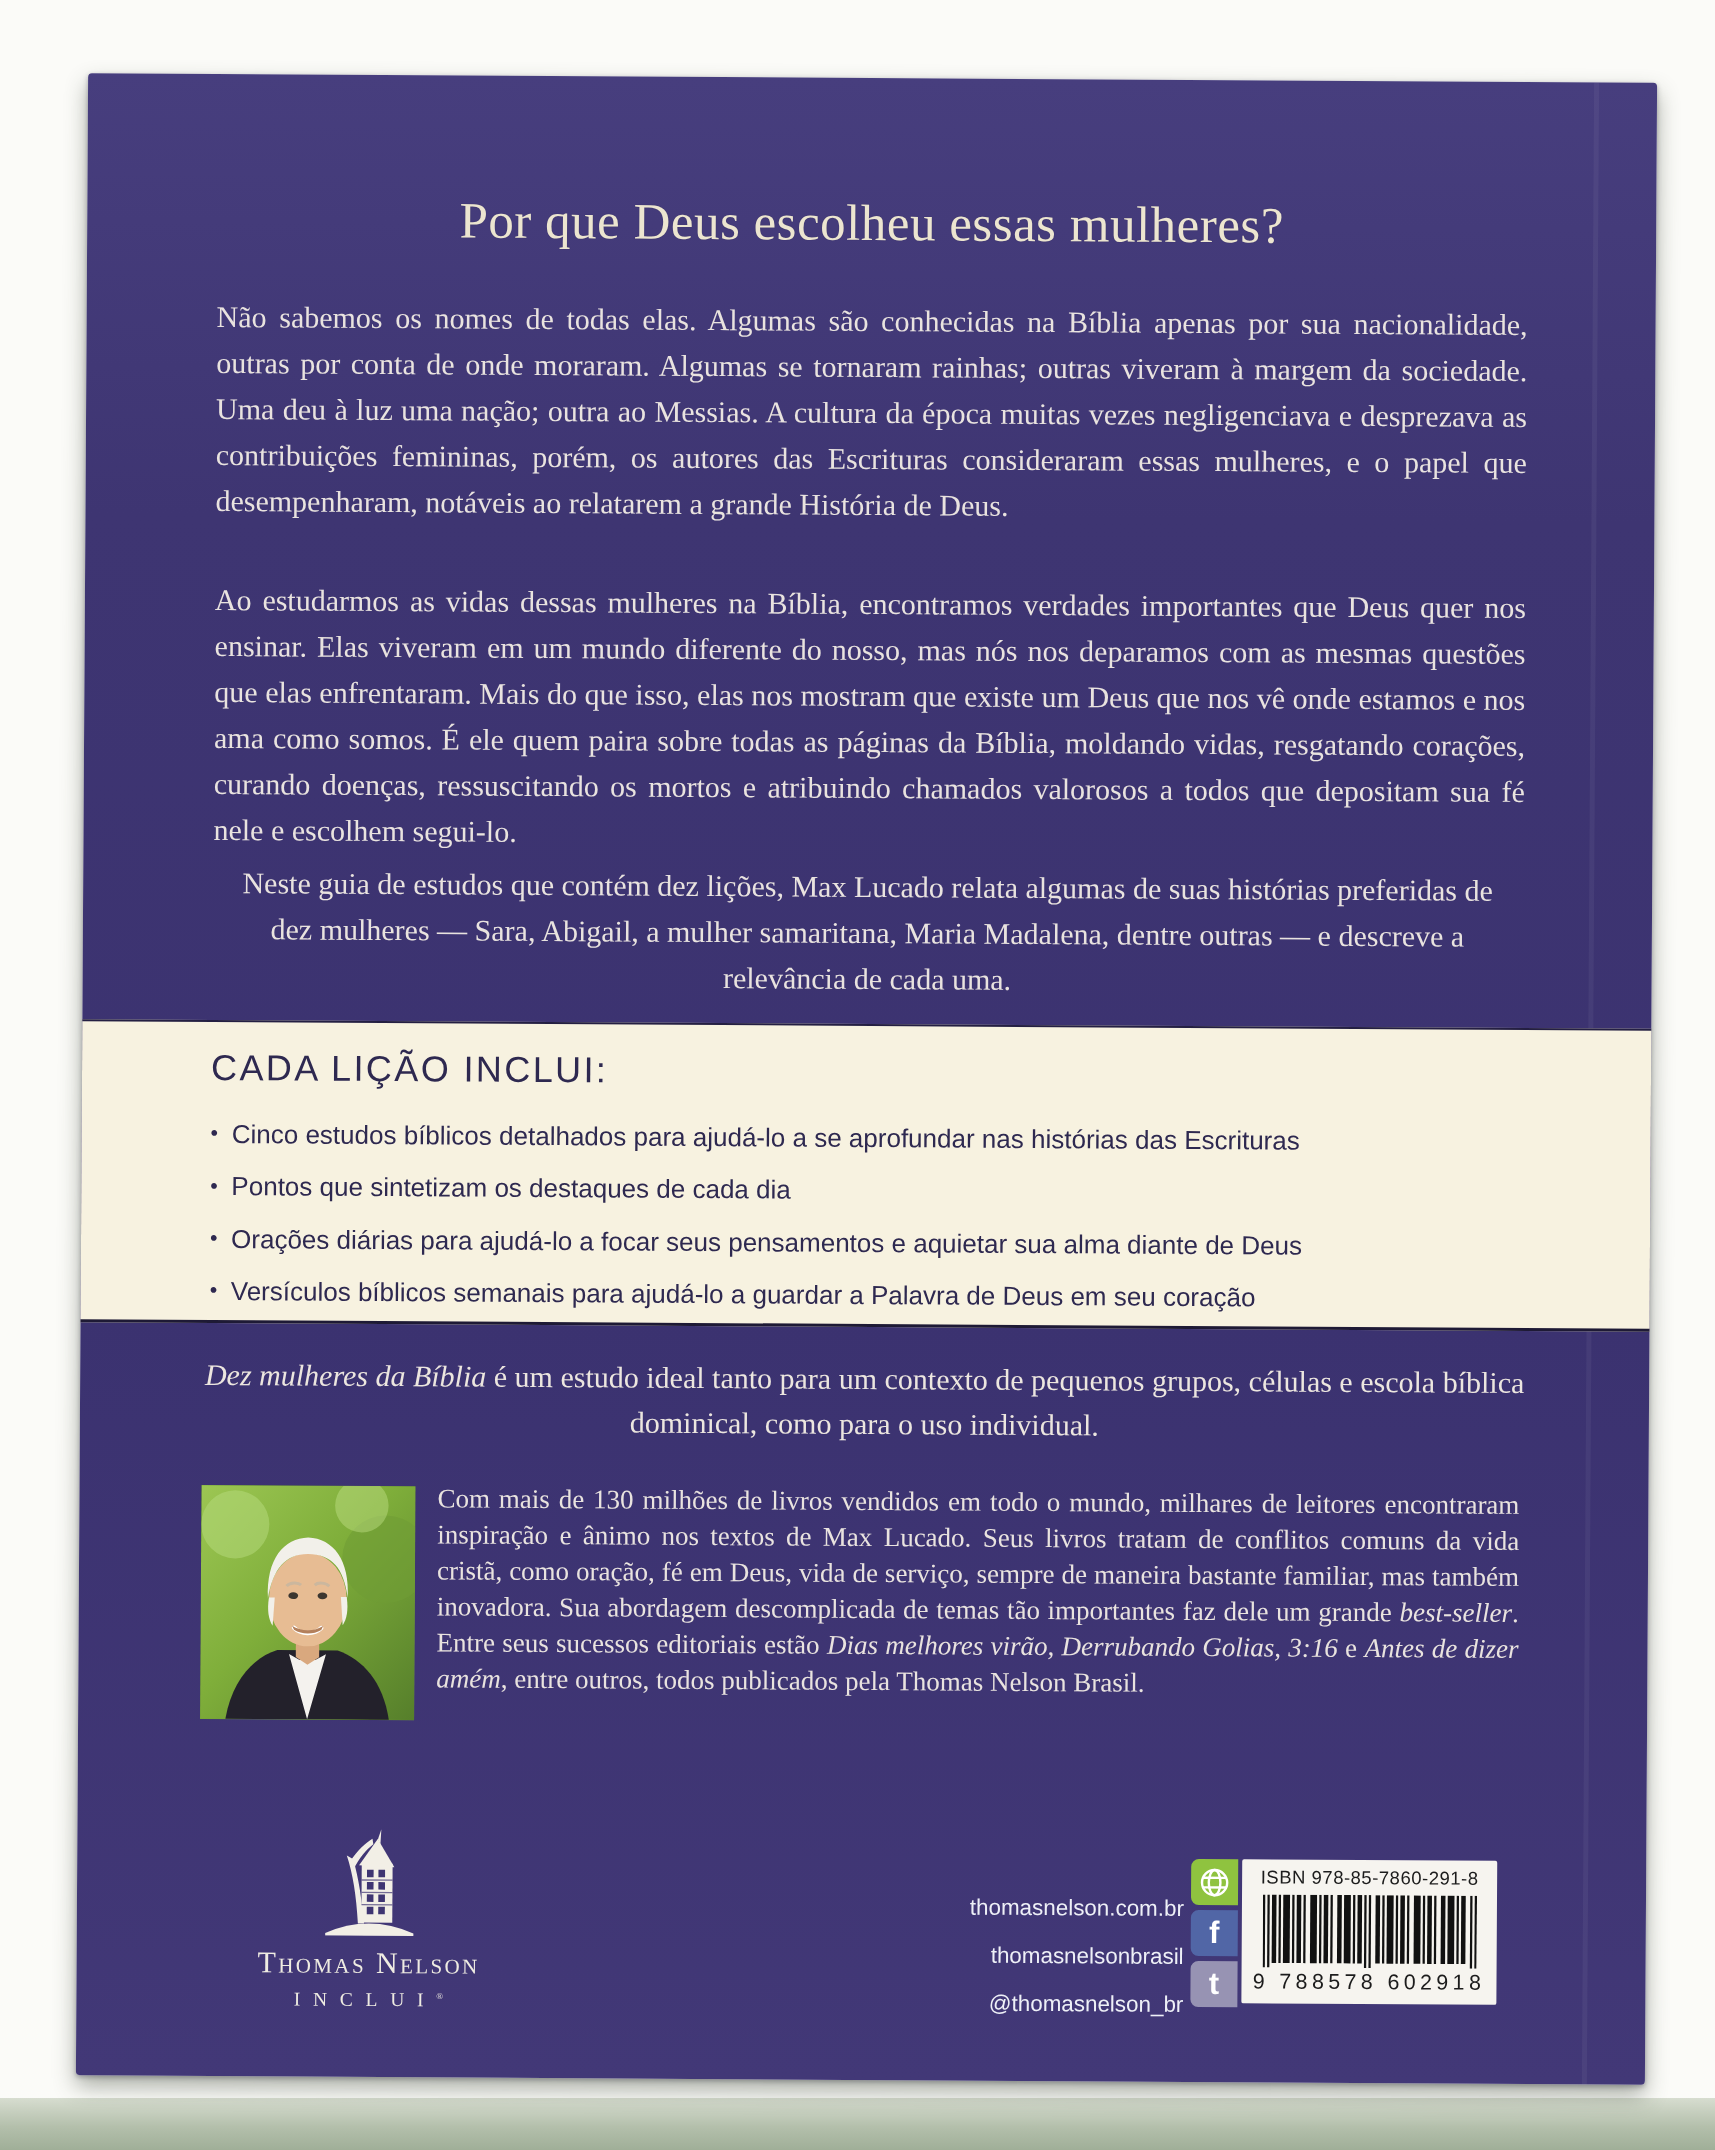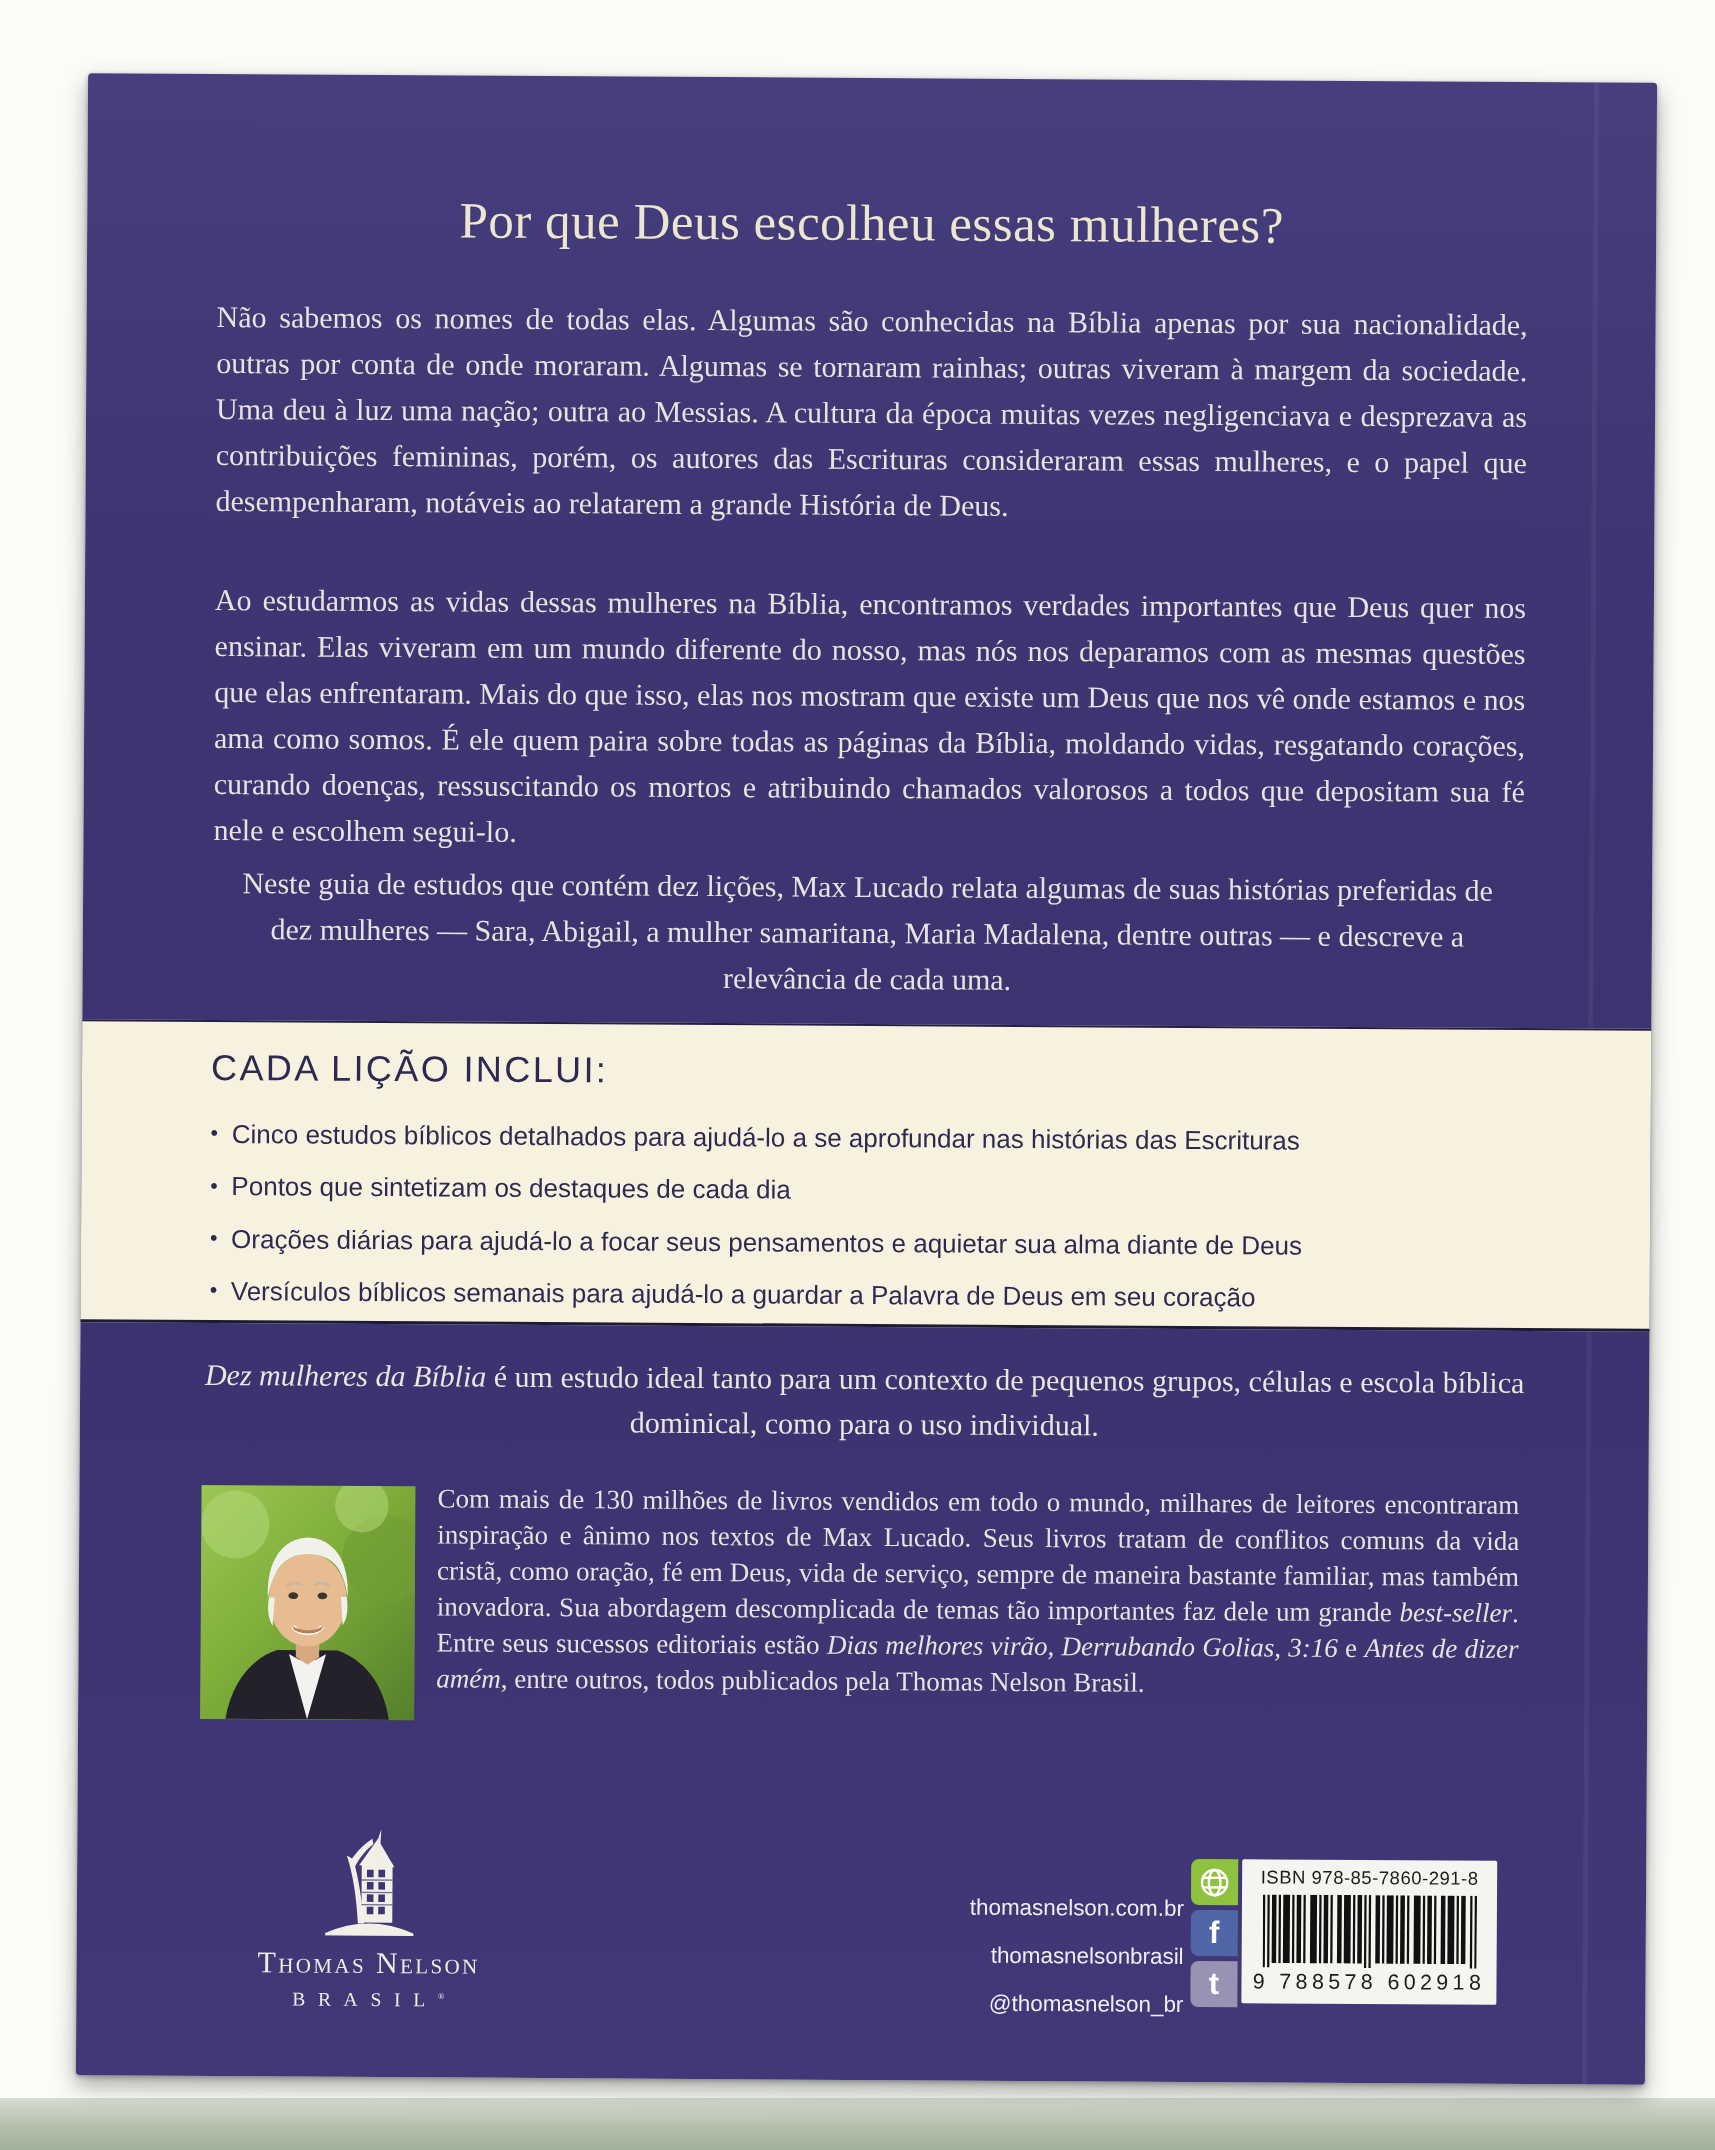--- a/index.html
+++ b/index.html
@@ -196,21 +196,21 @@
         <rect x="104" y="148" width="15" height="17" fill="#3e3572"></rect>
         <rect x="130" y="148" width="15" height="17" fill="#3e3572"></rect>
         <rect x="104" y="176" width="15" height="17" fill="#3e3572"></rect>
         <rect x="130" y="176" width="15" height="17" fill="#3e3572"></rect>
         <rect x="92" y="114" width="70" height="3" fill="#3e3572" opacity="0.7"></rect>
         <rect x="92" y="142" width="70" height="3" fill="#3e3572" opacity="0.7"></rect>
         <rect x="92" y="170" width="70" height="3" fill="#3e3572" opacity="0.7"></rect>
       </svg>
     </div>
     <div class="logo-wordmark">Thomas Nelson</div>
-    <div class="logo-brasil"><span>BRASIL</span><sup>®</sup></div>
+    <div class="logo-brasil"><span>INCLUI</span><sup>®</sup></div>
   </div>
 
   <div class="links-col">
     <div>thomasnelson.com.br</div>
     <div>thomasnelsonbrasil</div>
     <div>@thomasnelson_br</div>
   </div>
 
   <div class="tiles">
     <div class="tile tile-globe">

